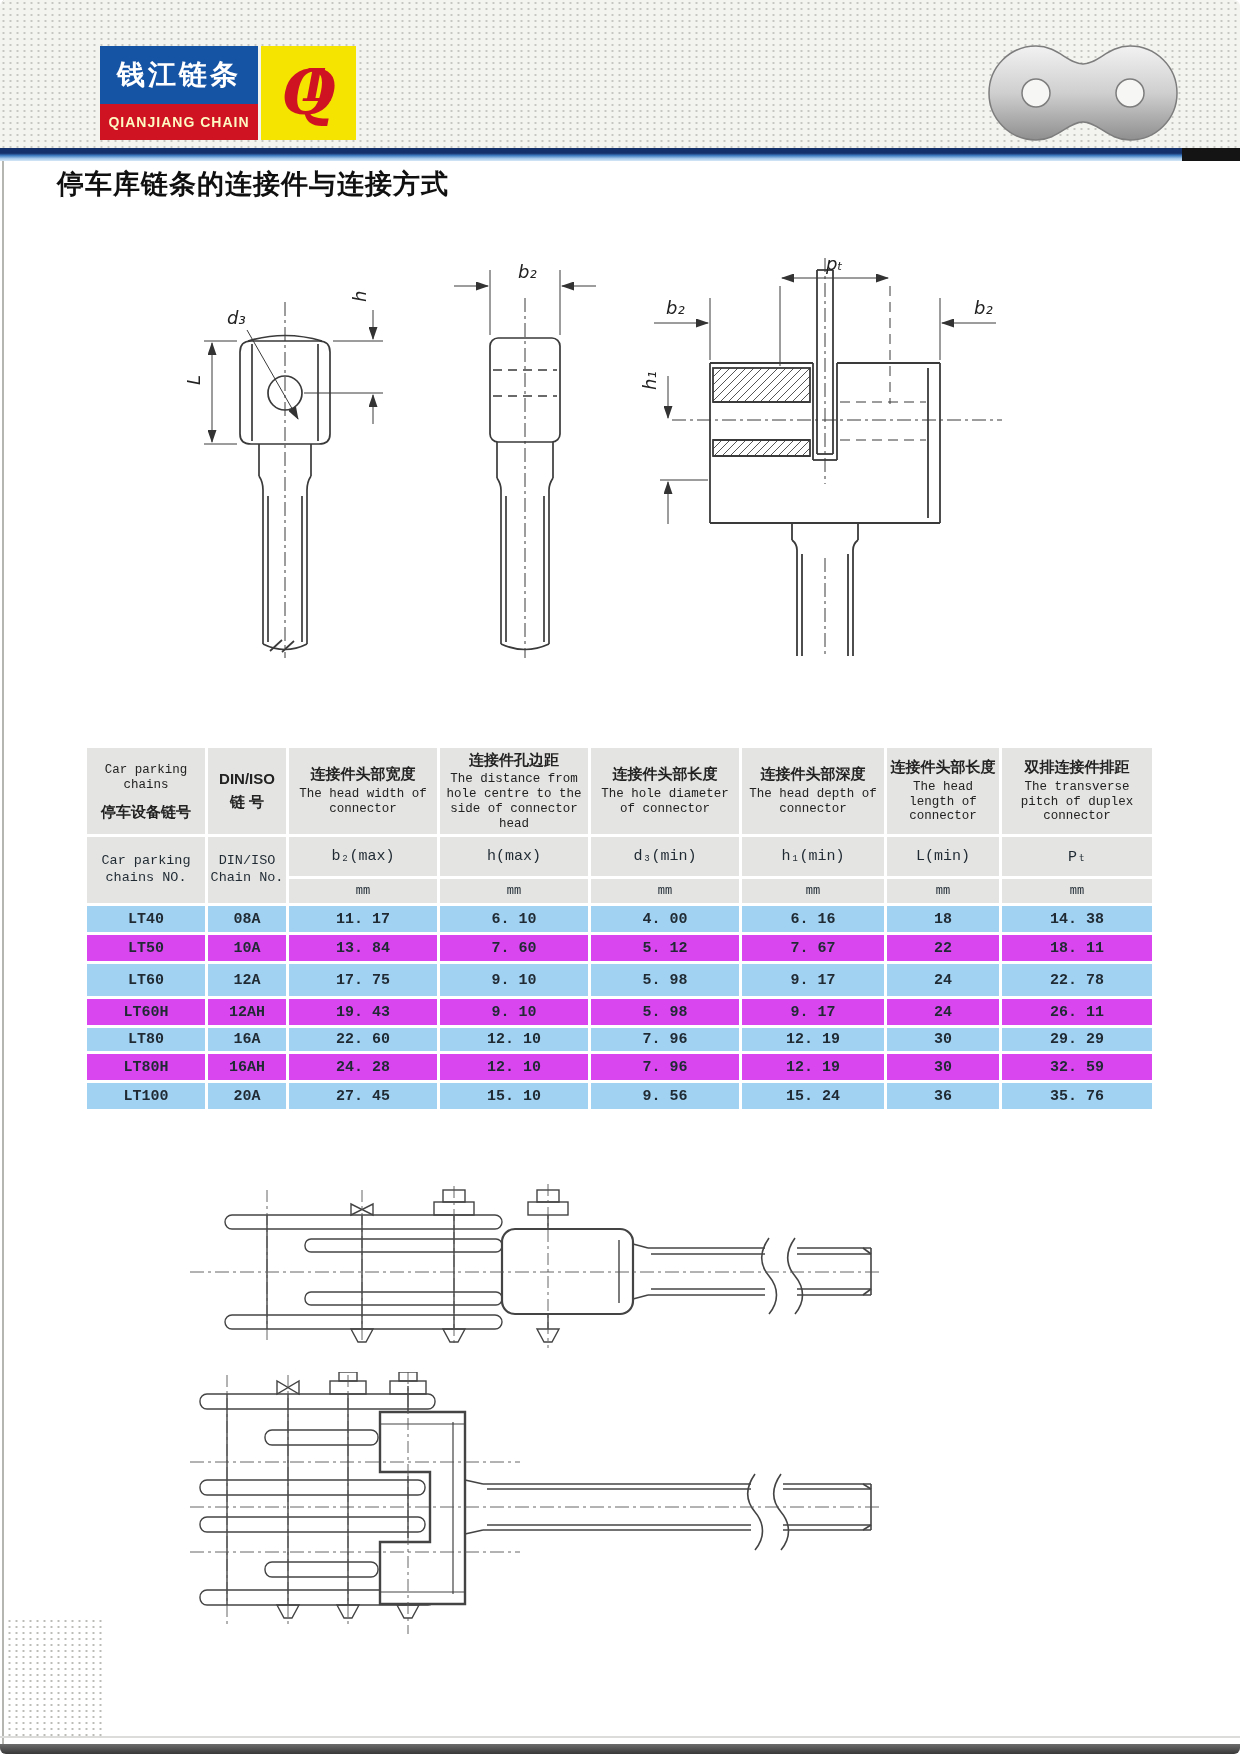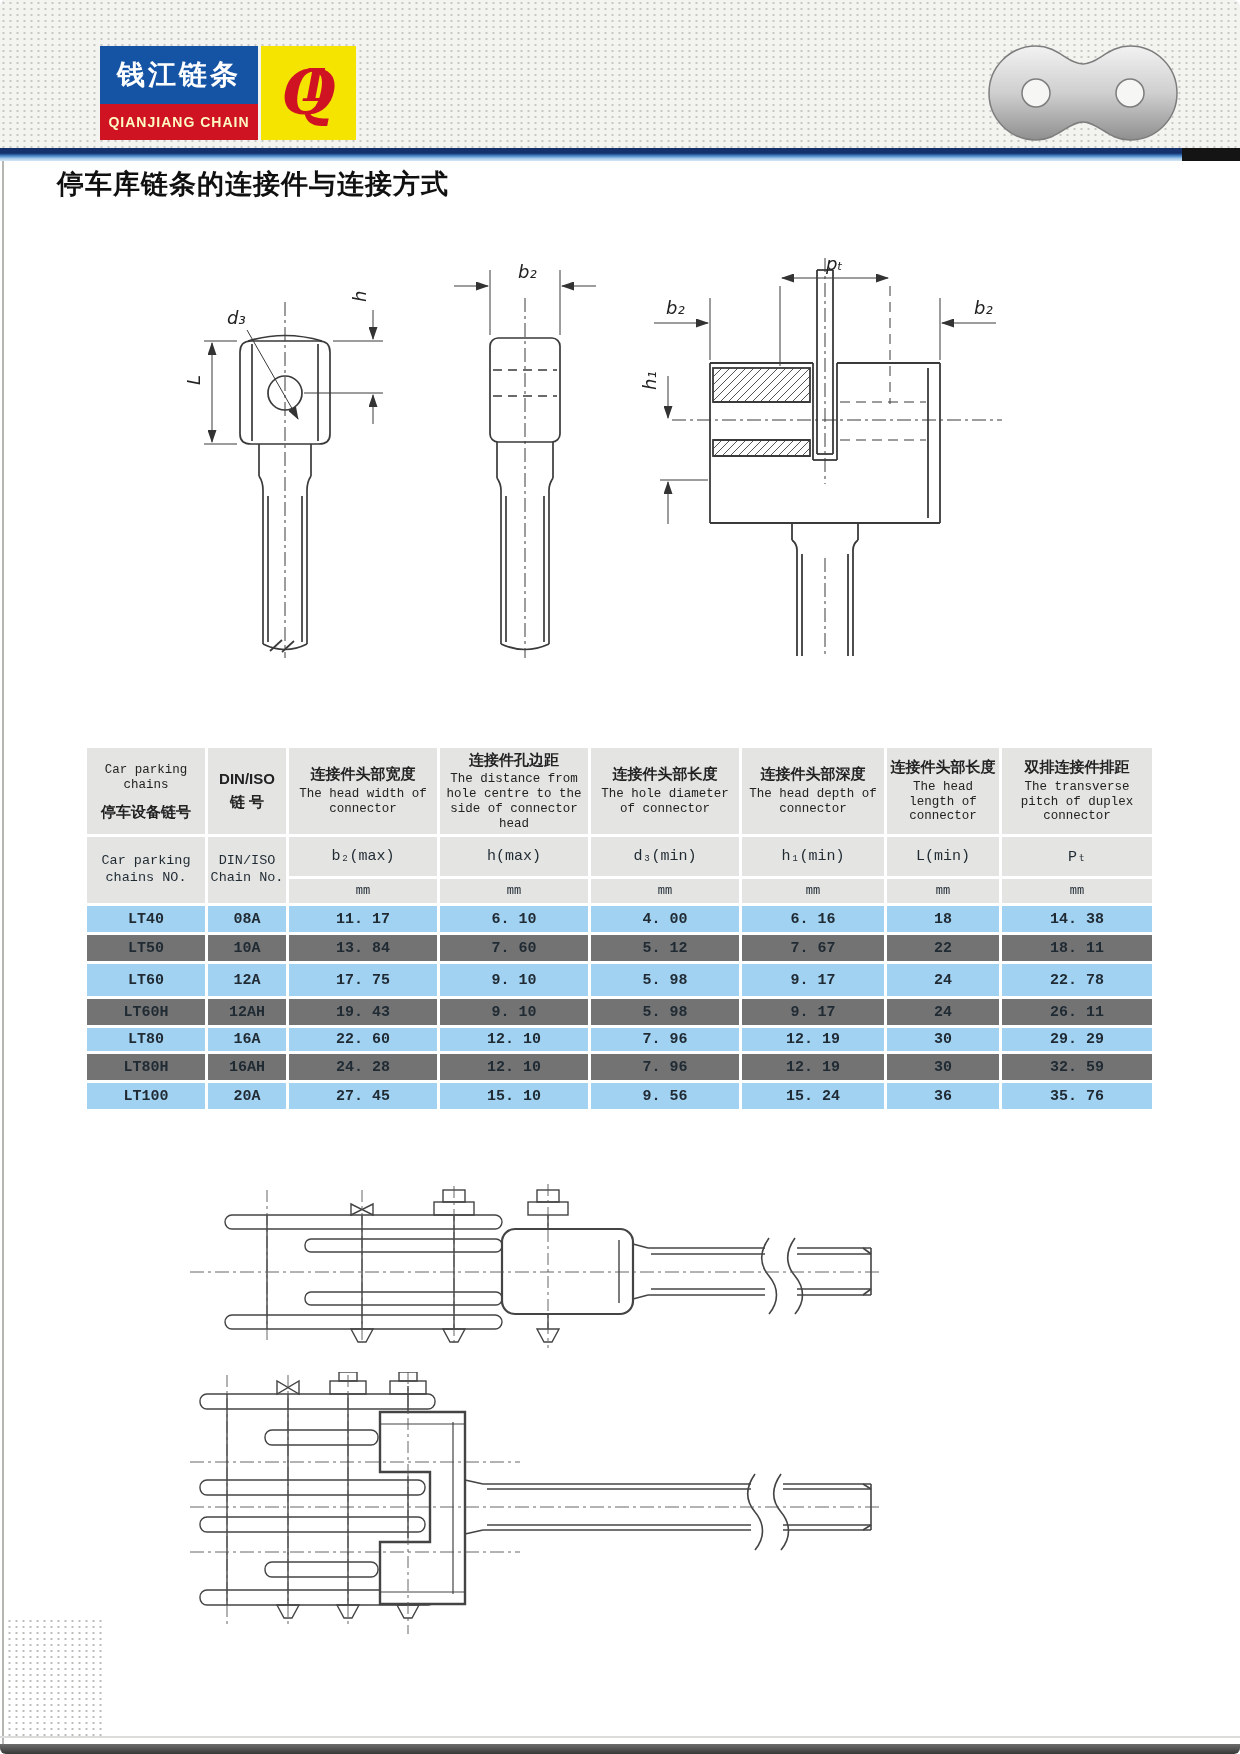--- a/index.html
+++ b/index.html
@@ -36,21 +36,21 @@
   
   .spec-table{position:absolute;left:84px;top:745px;border-collapse:separate;border-spacing:3px;background:#fff;table-layout:fixed;}
   .spec-table td{text-align:center;vertical-align:middle;padding:1px 2px;color:#1f2a33;}
   .th{background:#e4e4e2;}
   .hdr-cn{font-size:15px;font-weight:bold;color:#222;line-height:1.25;}
   .hdr-en{font-family:"Liberation Mono",monospace;font-size:12.5px;color:#222;line-height:1.18;margin-top:3px;}
   .sub{font-family:"Liberation Mono",monospace;font-size:13.5px;color:#222;line-height:1.25;}
   .sym{font-family:"Liberation Mono",monospace;font-size:15px;color:#1f2a33;}
   .unit{font-family:"Liberation Mono",monospace;font-size:12px;color:#333;}
   .row-d td{background:#a2d2f2;}
-  .row-l td{background:#737373;}
+  .row-l td{background:#d946ef;}
   .val{font-family:"Liberation Mono",monospace;font-size:15px;font-weight:600;}
   
   .footer-dots{position:absolute;left:6px;top:1618px;width:96px;height:118px;
     background-image:radial-gradient(#bcbcb8 1px,transparent 1.3px);background-size:7px 6px;}
   .bottom-line{position:absolute;left:0;right:0;top:1736px;height:2px;background:#dcdcda;}
   .bottom-bar{position:absolute;left:0;right:0;top:1744px;height:10px;background:linear-gradient(180deg,#6d6d6d,#383838);}
 </style>
 </head>
 <body>
 

